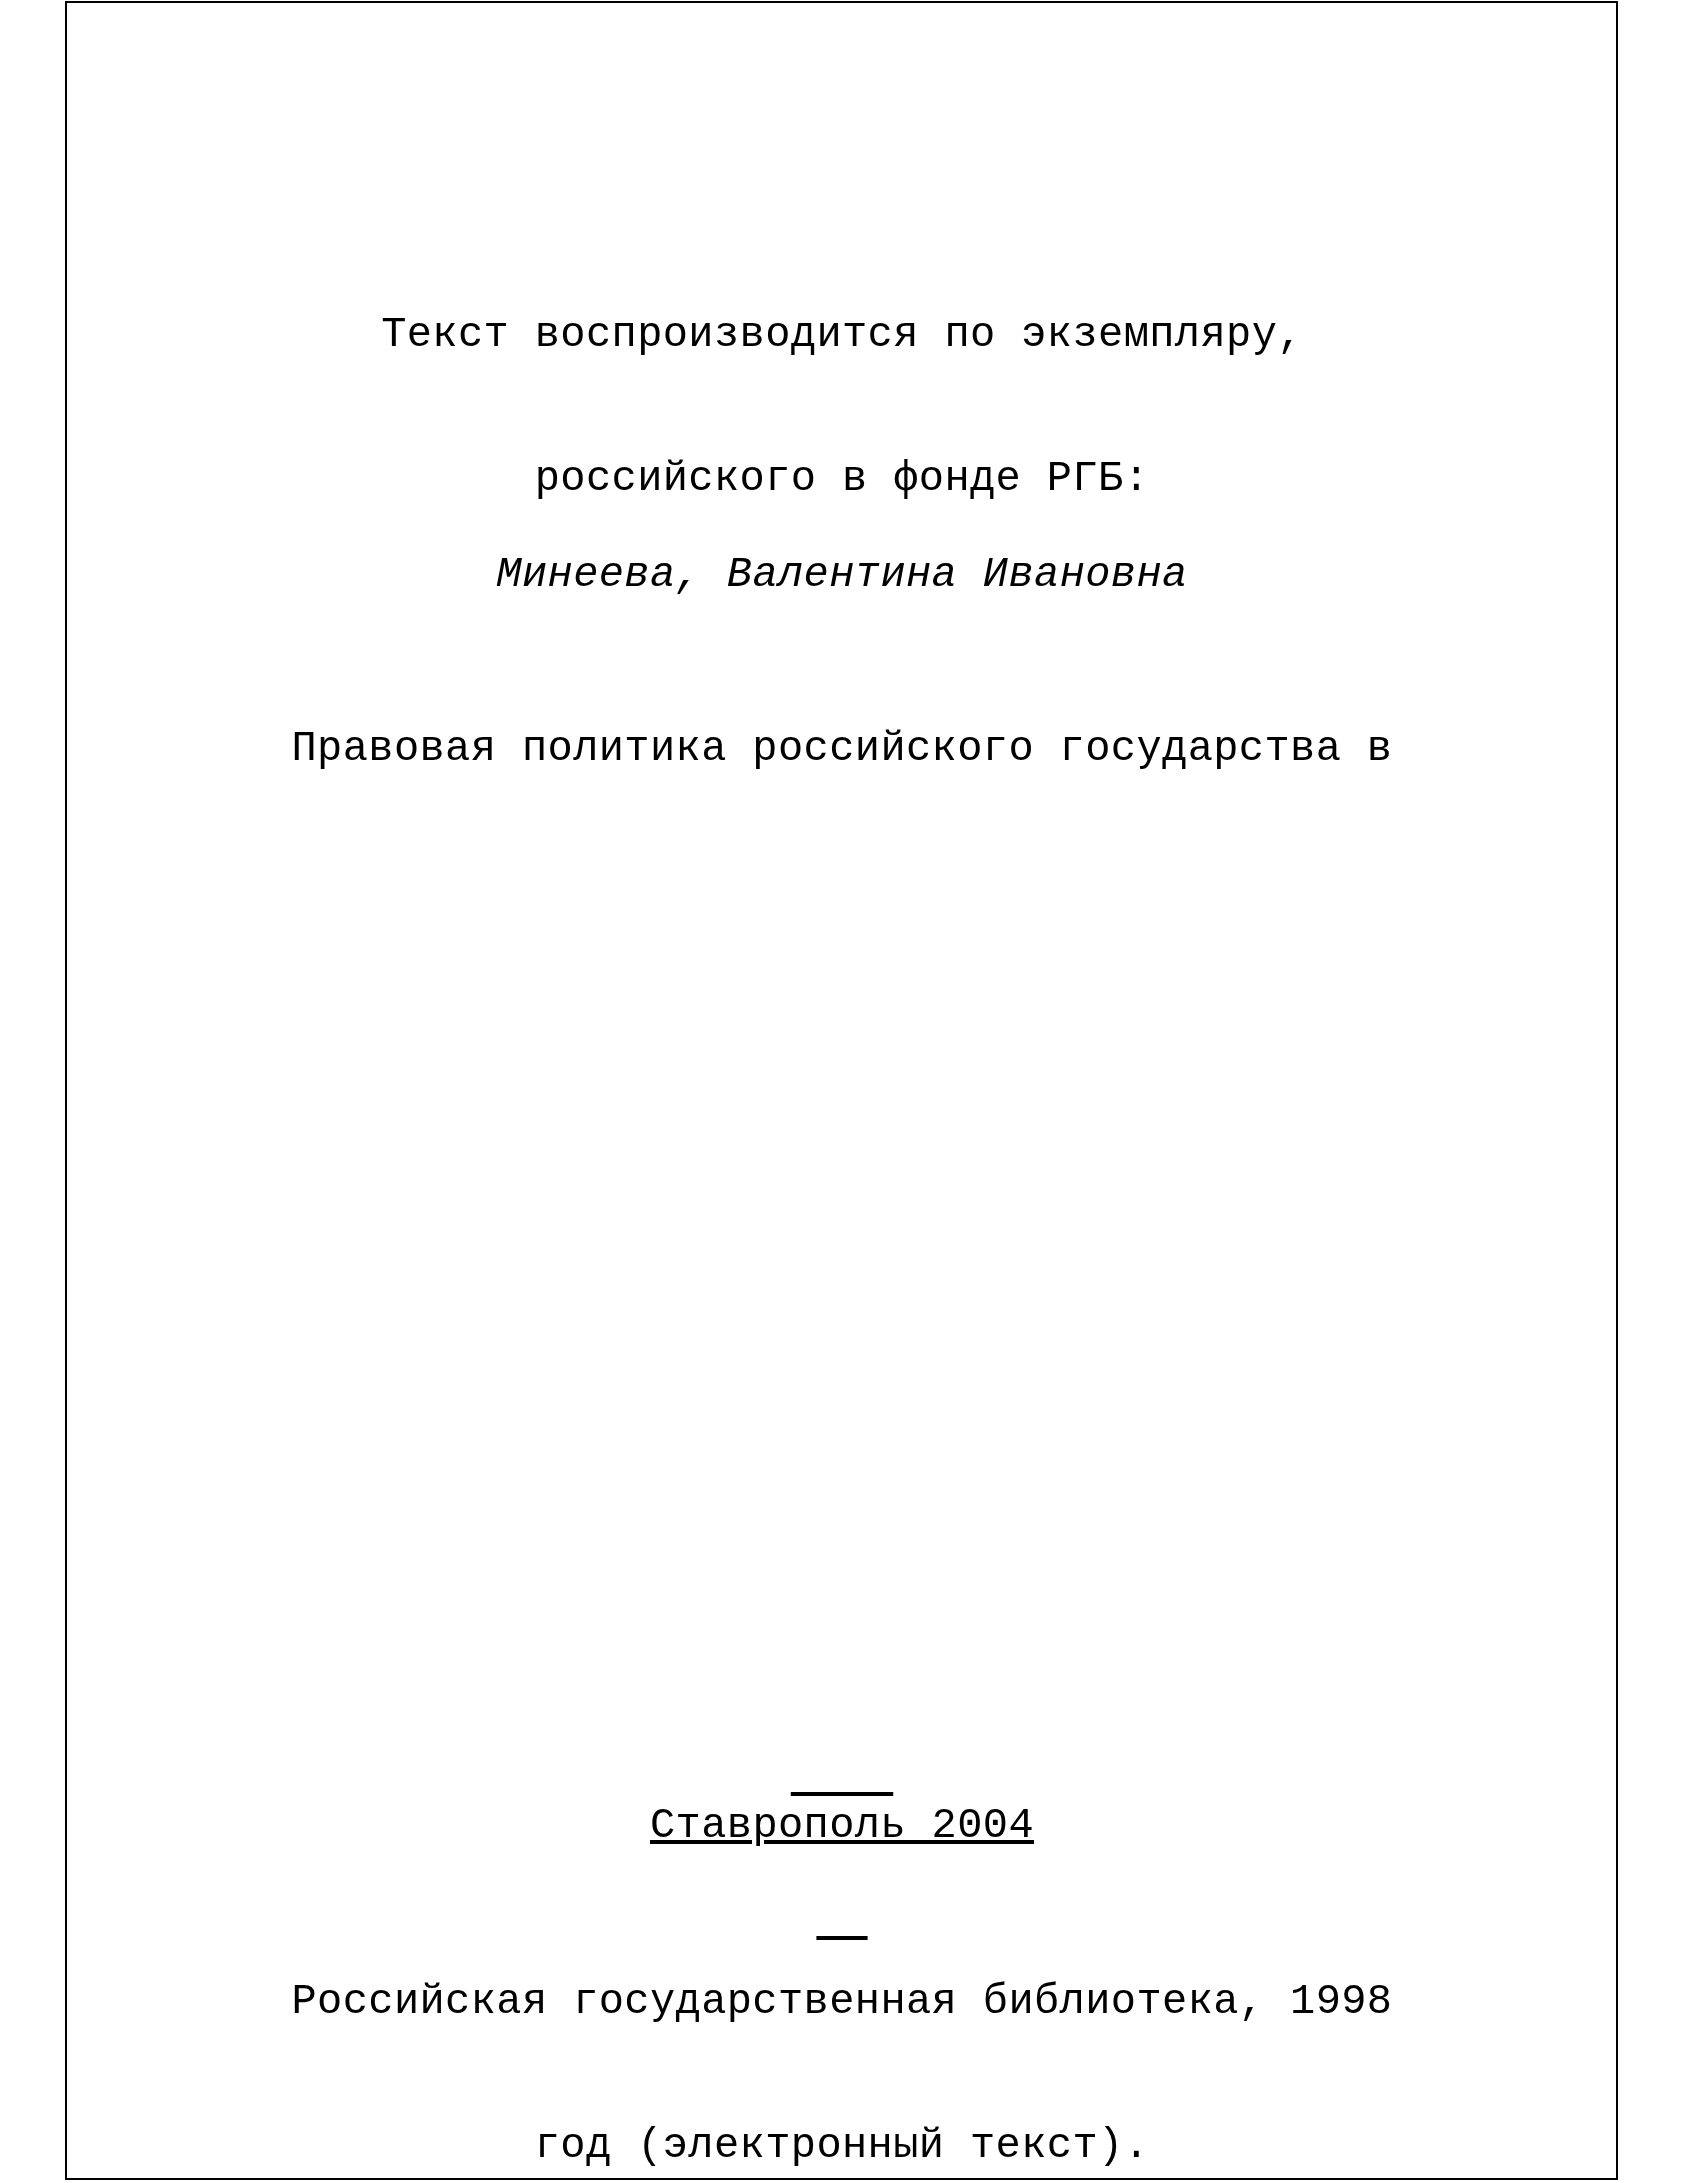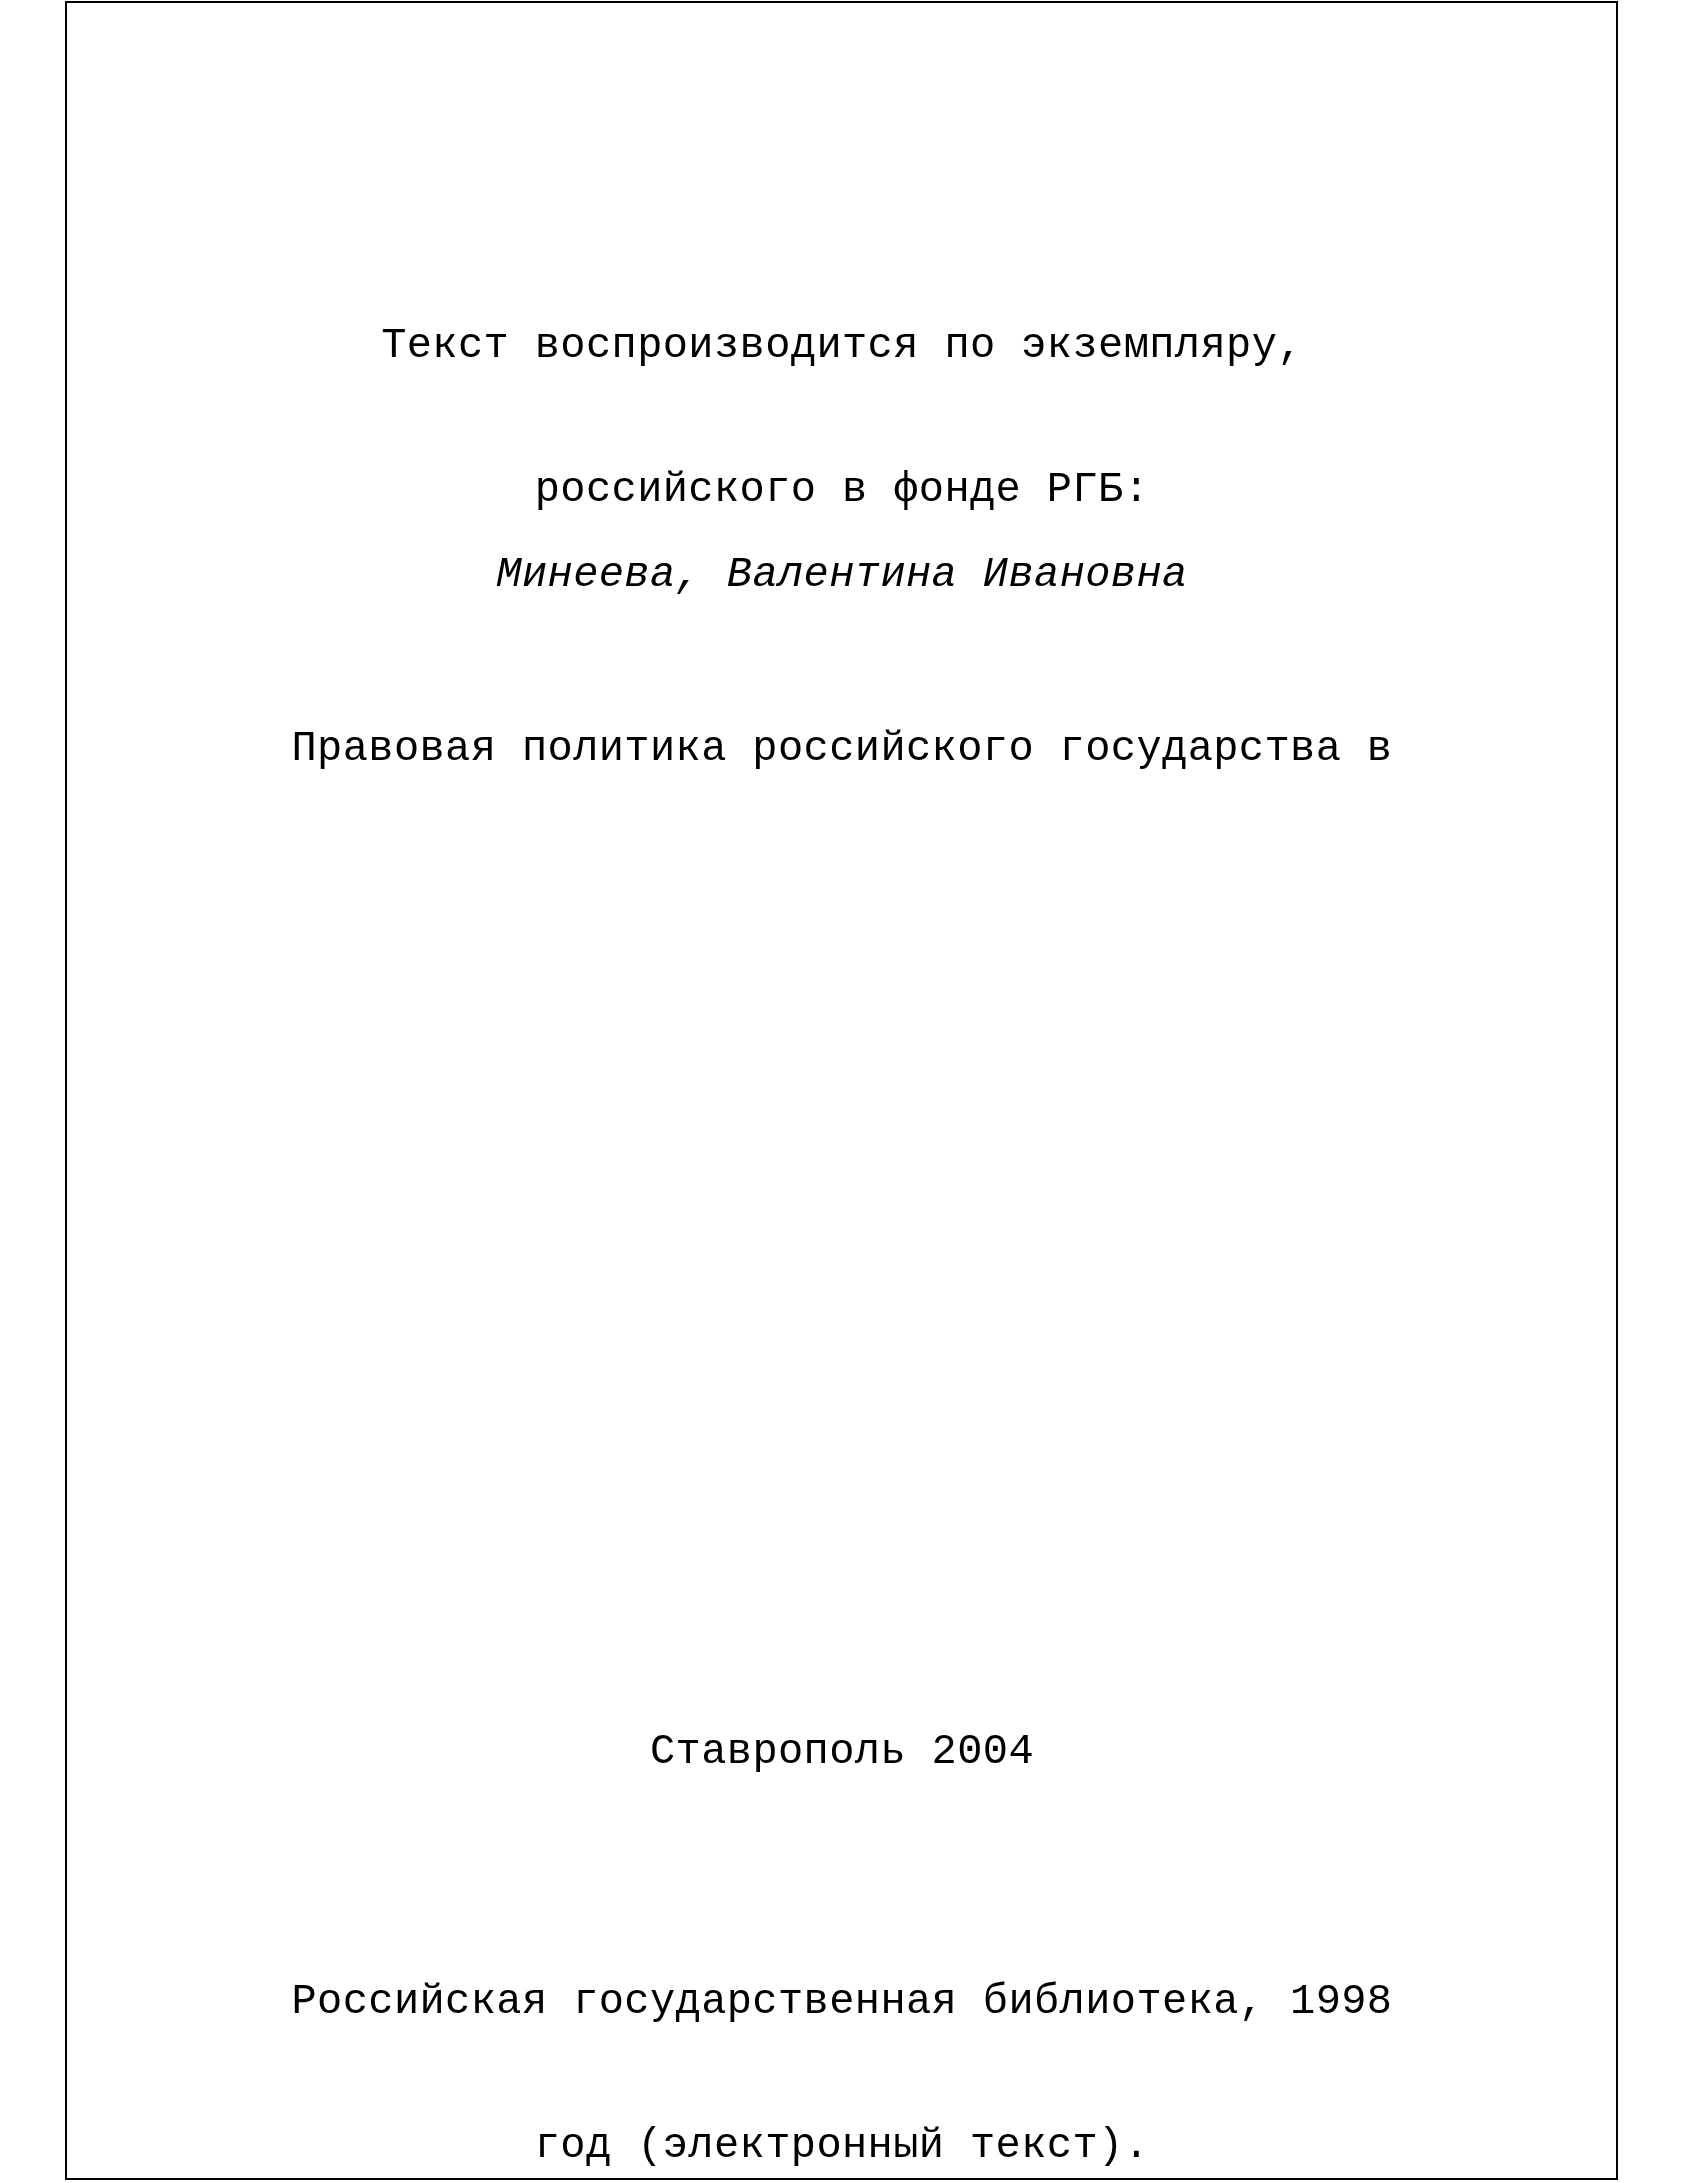--- a/index.html
+++ b/index.html
@@ -30,24 +30,24 @@
     position: absolute;
     left: 66px;
     width: 1552px;
     text-align: center;
     font-size: 42px;
     line-height: 48px;
     letter-spacing: 0.4px;
     white-space: pre;
     color: #000000;
   }
-  .tb-repro  { top: 226px; }
+  .tb-repro  { top: 215px; }
   .tb-author { top: 455px; font-style: italic; }
   .tb-title  { top: 629px; }
-  .tb-imprint{ top: 1632px; }
+  .tb-imprint{ top: 1706px; text-decoration: underline; }
   .tb-source { top: 1882px; }
   .line { display: block; }
 </style>
 </head>
 <body>
 
 <div class="canvas">
 
   <div class="frame"></div>
 

